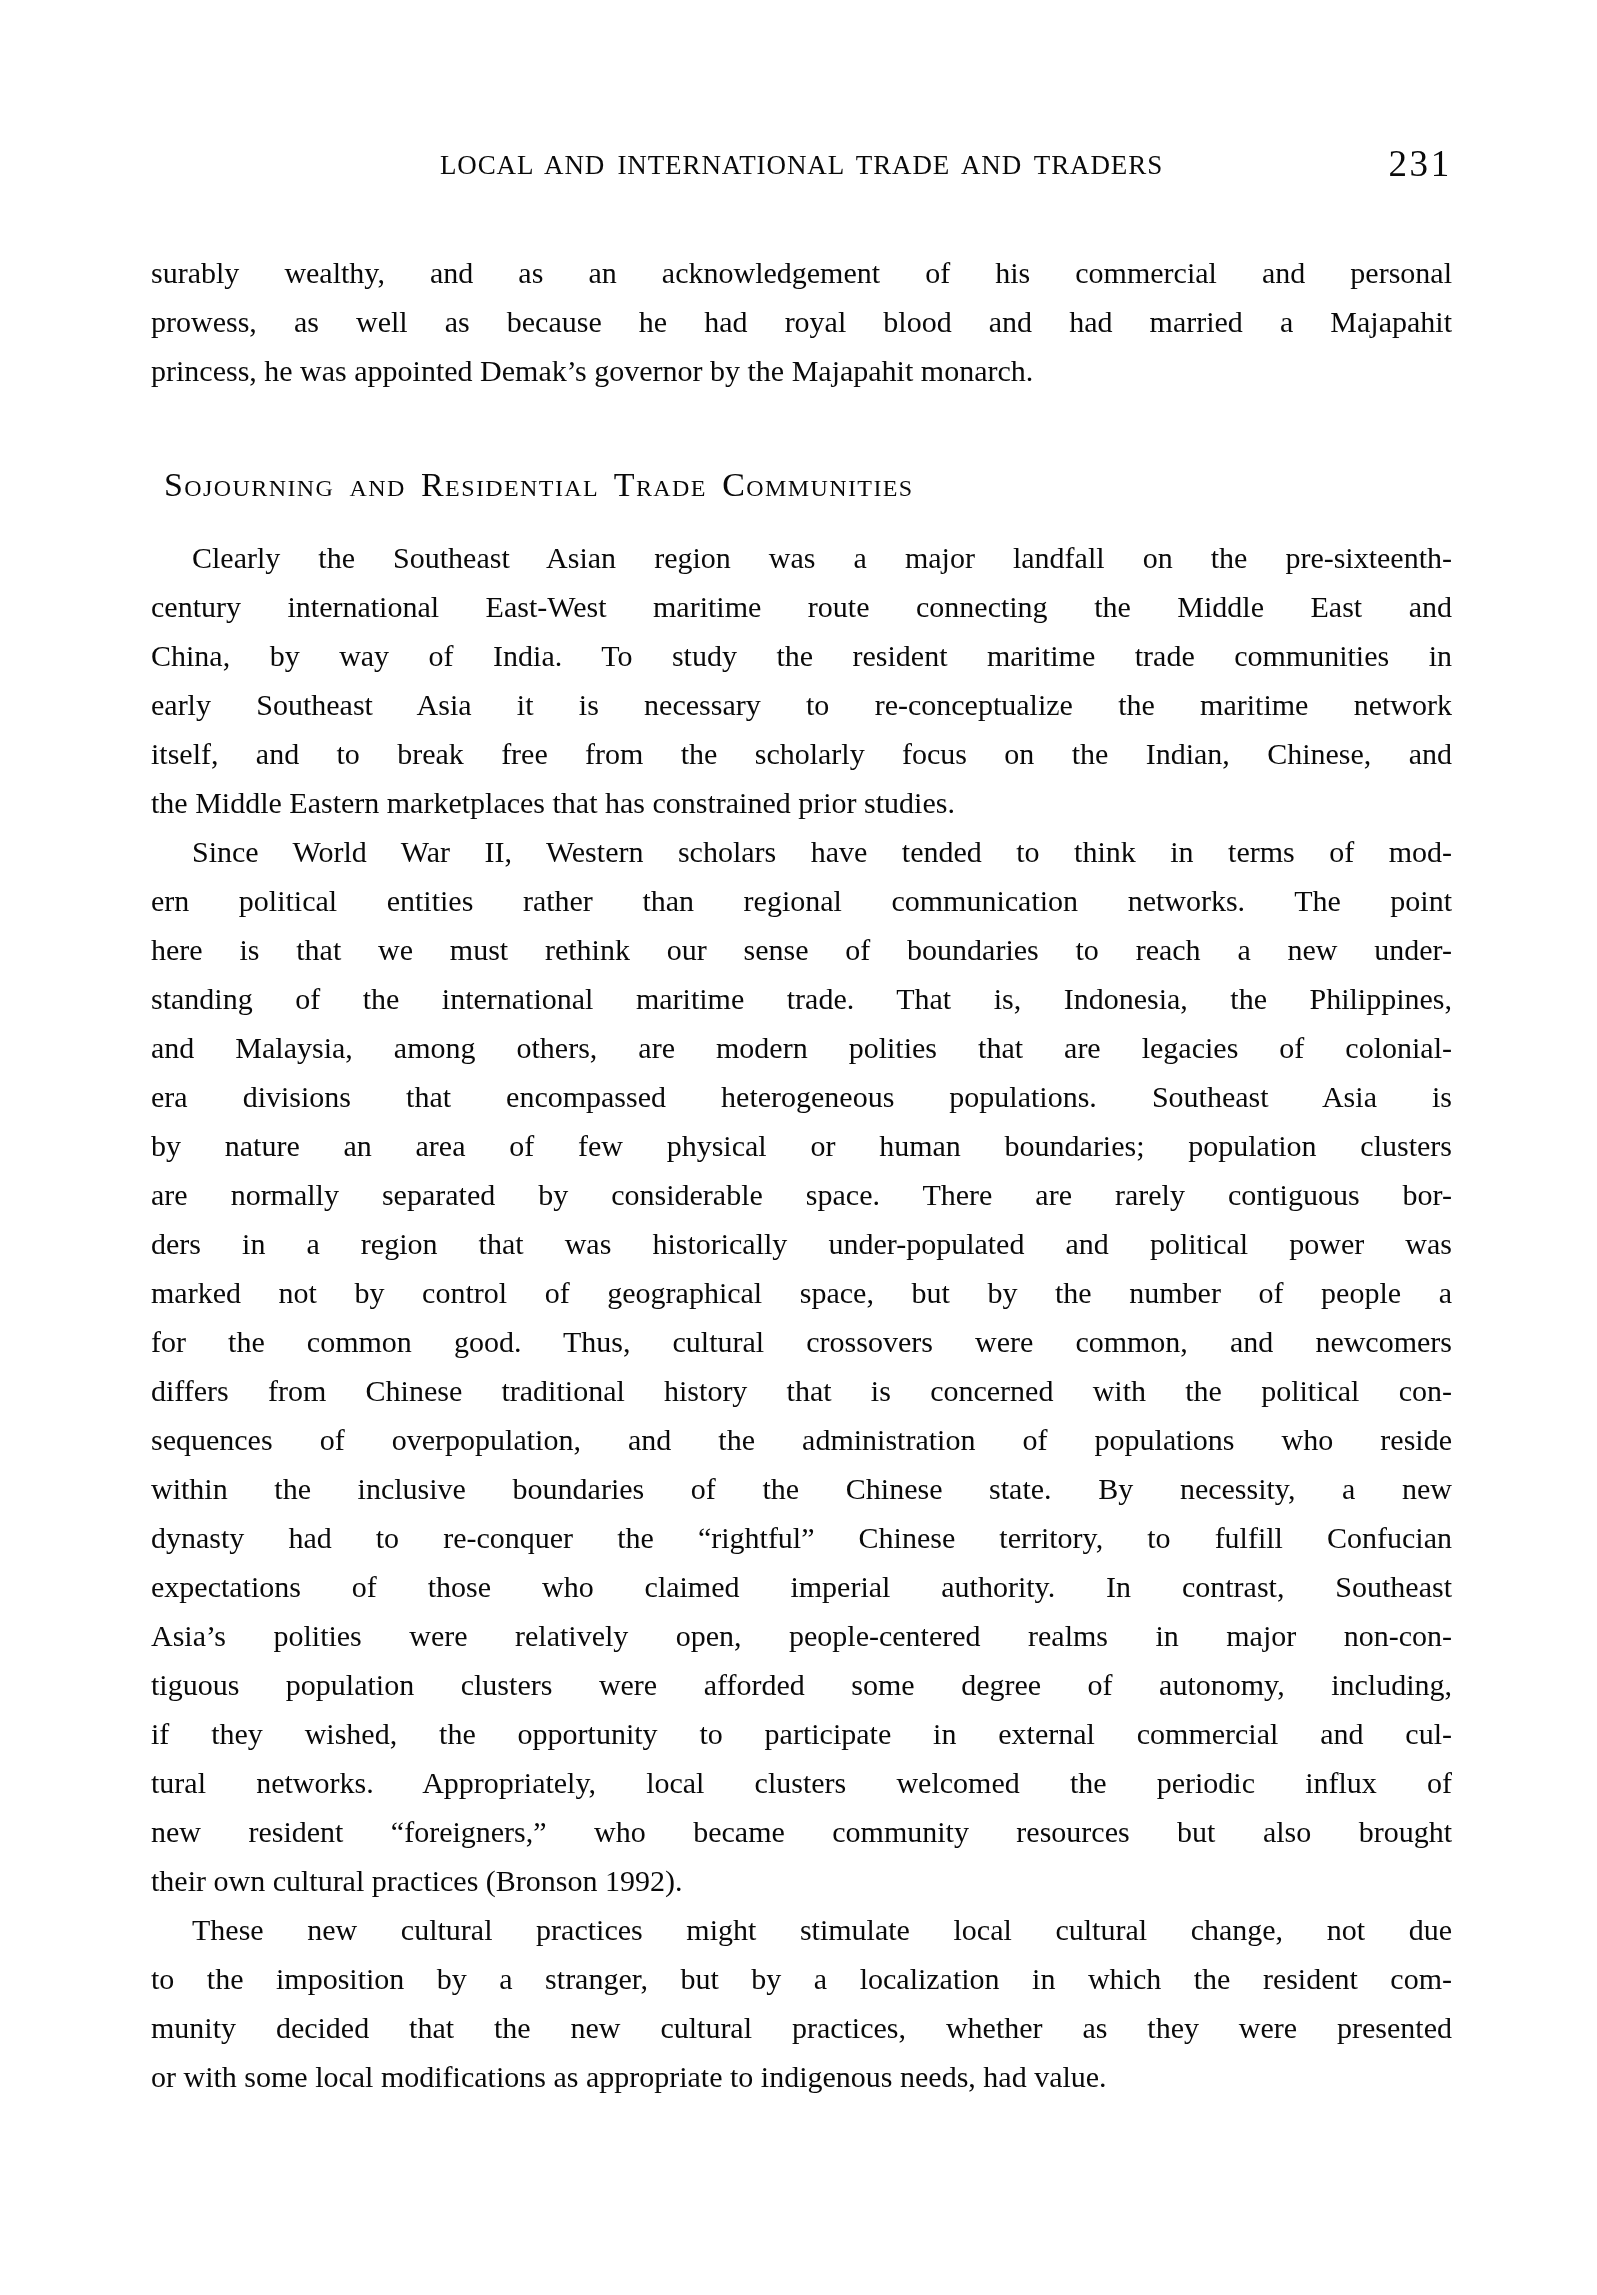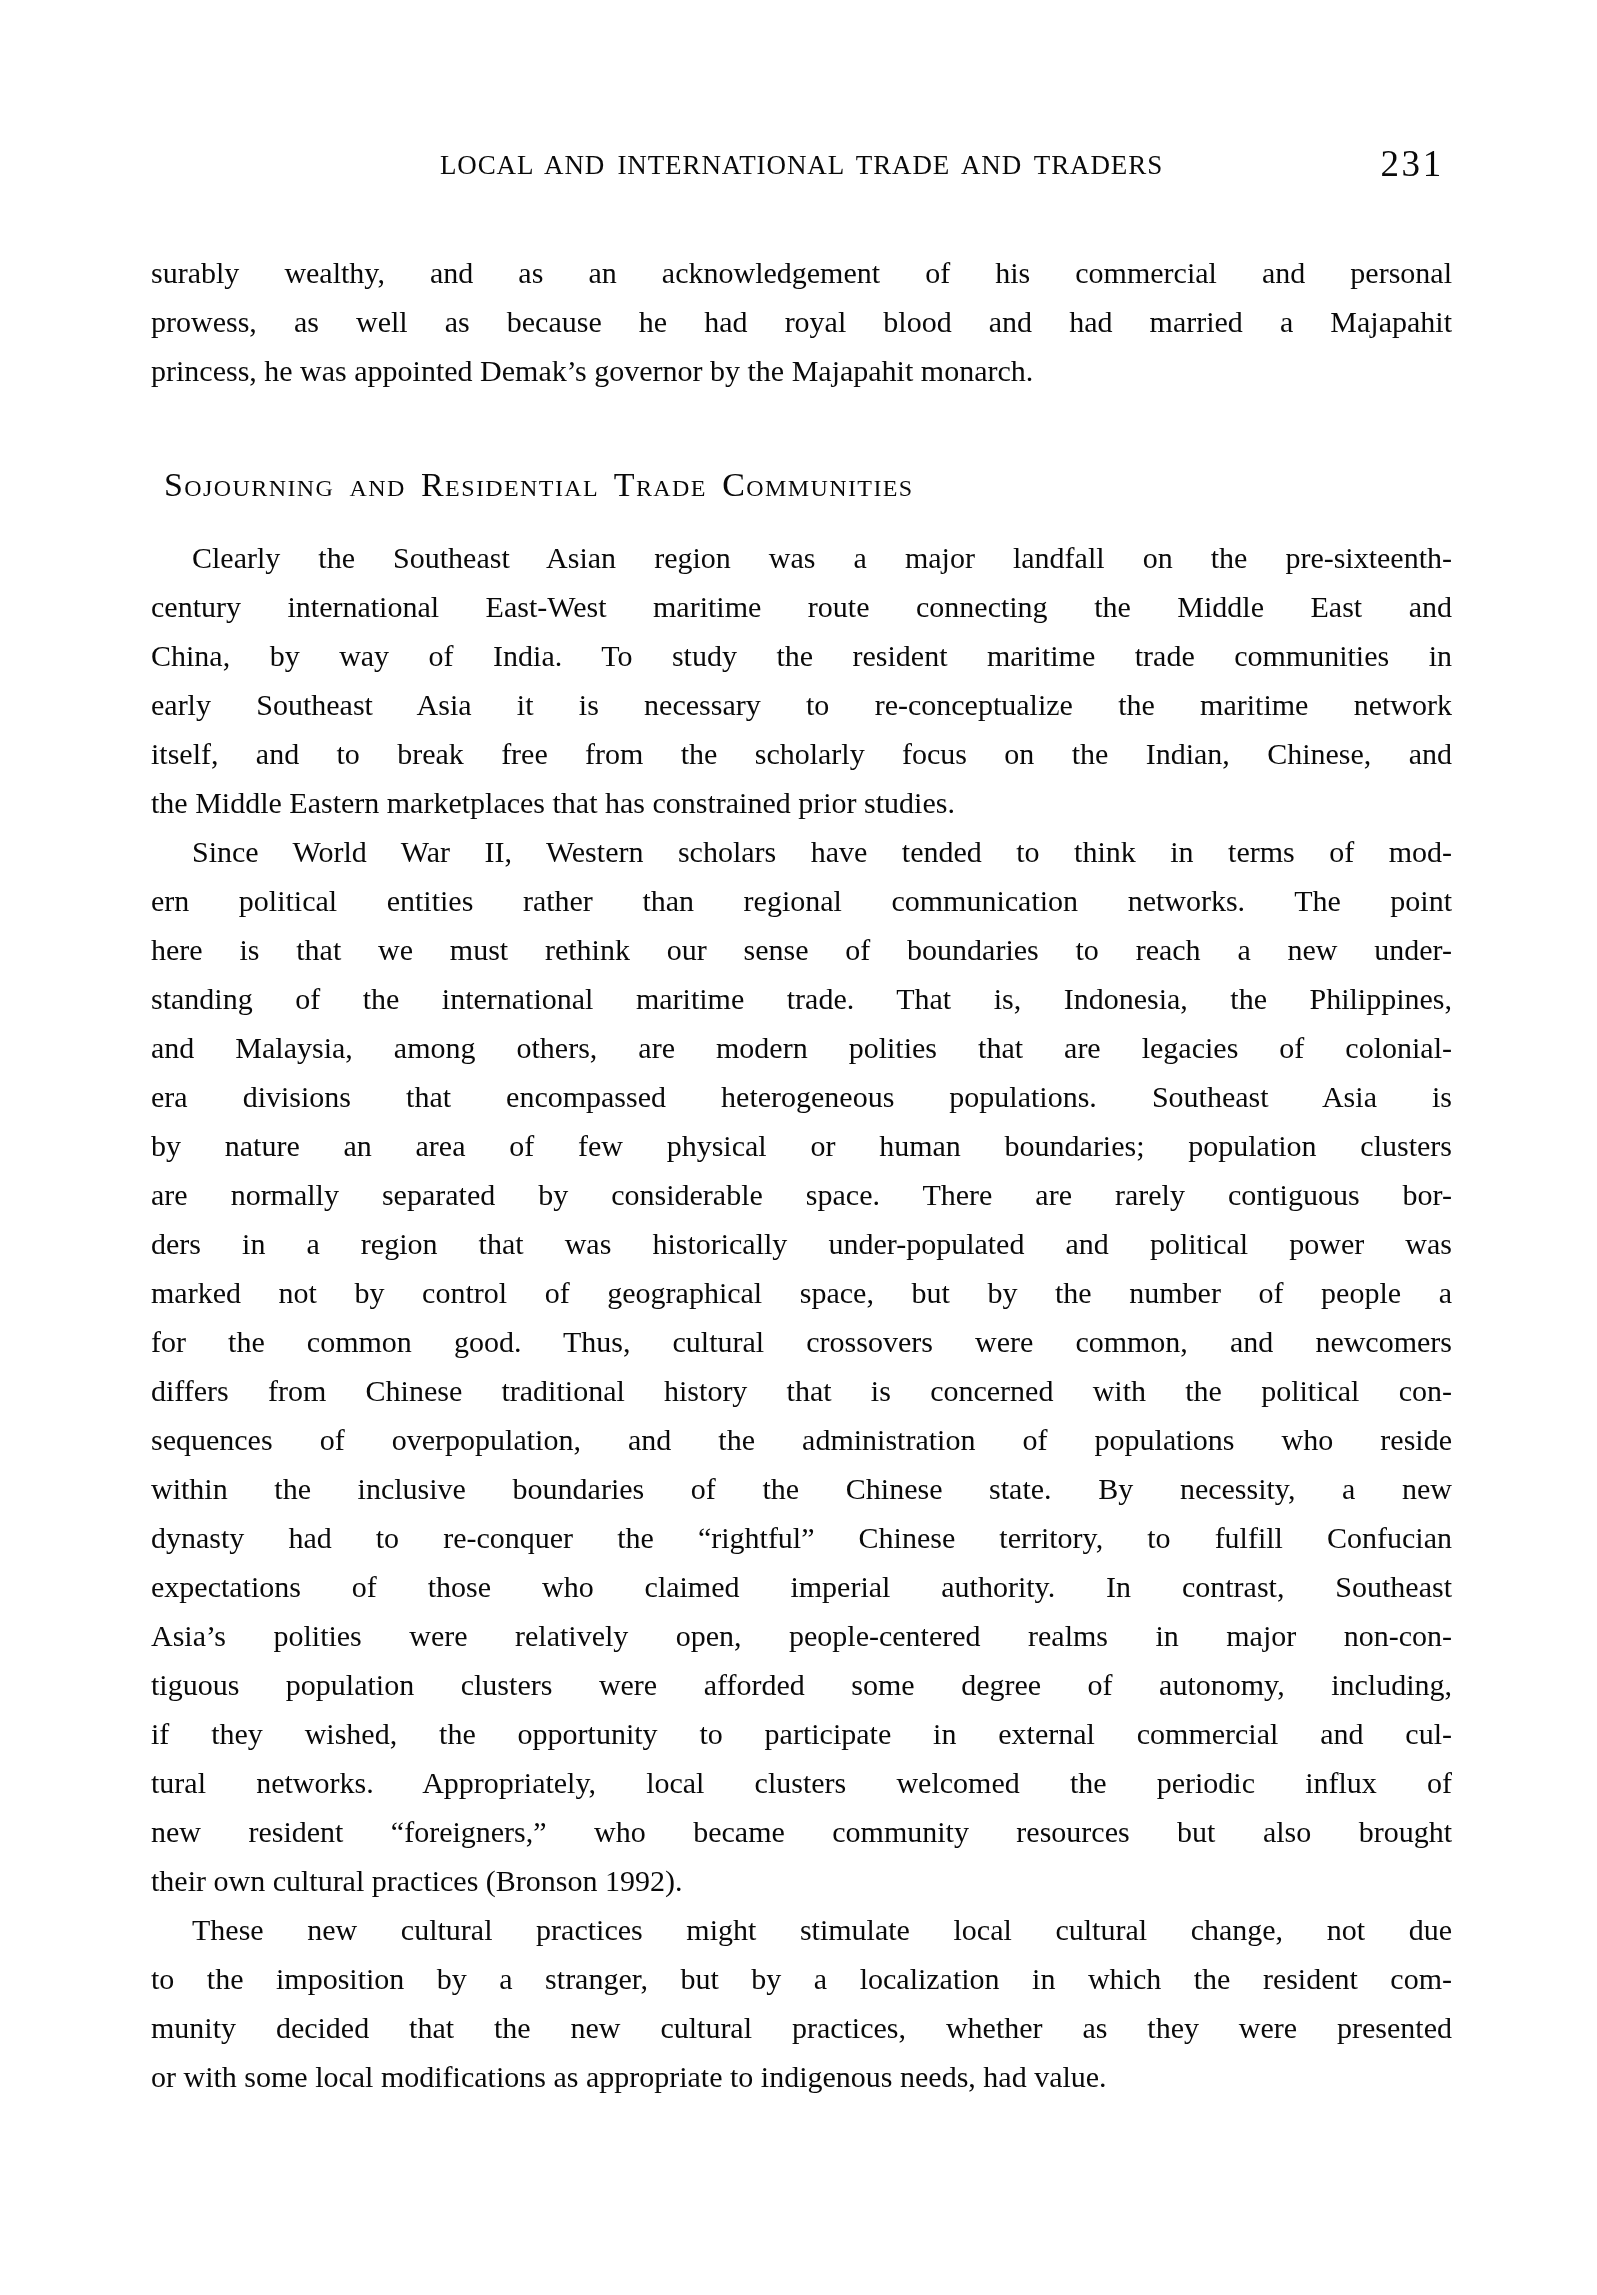--- a/index.html
+++ b/index.html
@@ -26,21 +26,21 @@
   }
   .running-head .rh-title {
     display: block;
     text-align: center;
     letter-spacing: 0.9px;
     word-spacing: 4.5px;
     white-space: nowrap;
   }
   .page-number {
     position: absolute;
-    right: 8px;
+    right: 0;
     top: -6.3px;
     font-size: 37px;
     line-height: 37px;
     letter-spacing: 2.7px;
   }
   
   .body-text { font-size: 30px; line-height: 49px; }
   .ln {
     display: block;
     text-align: justify;

